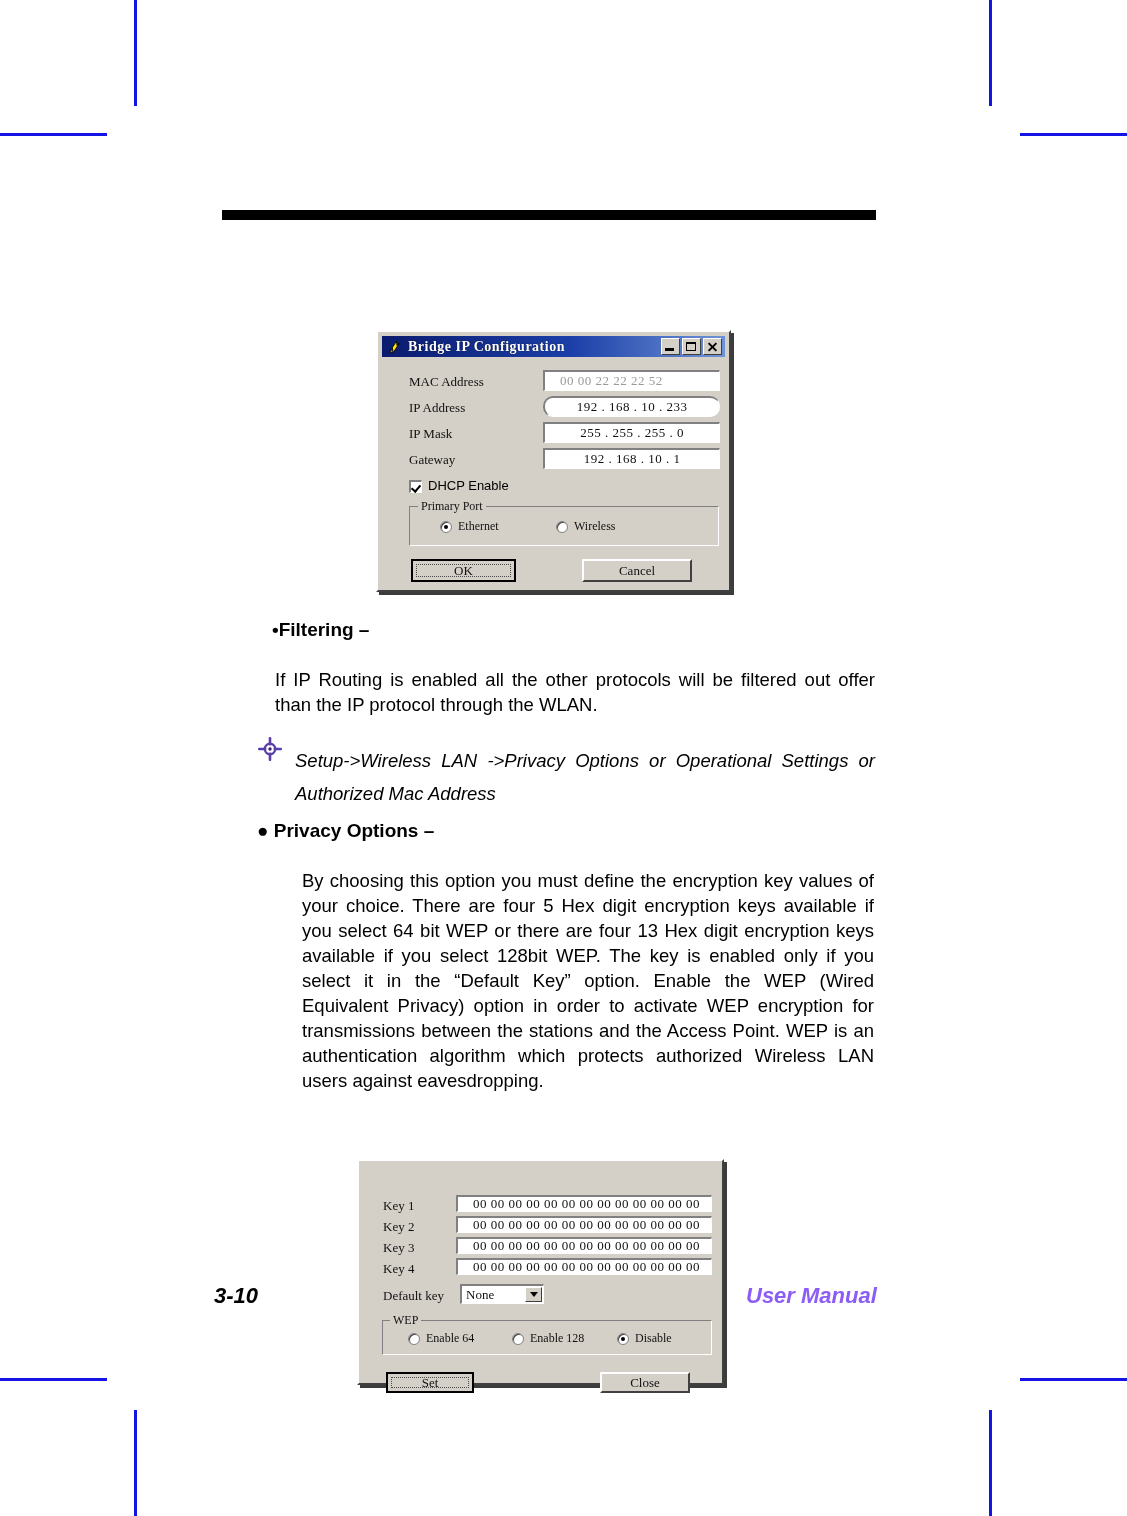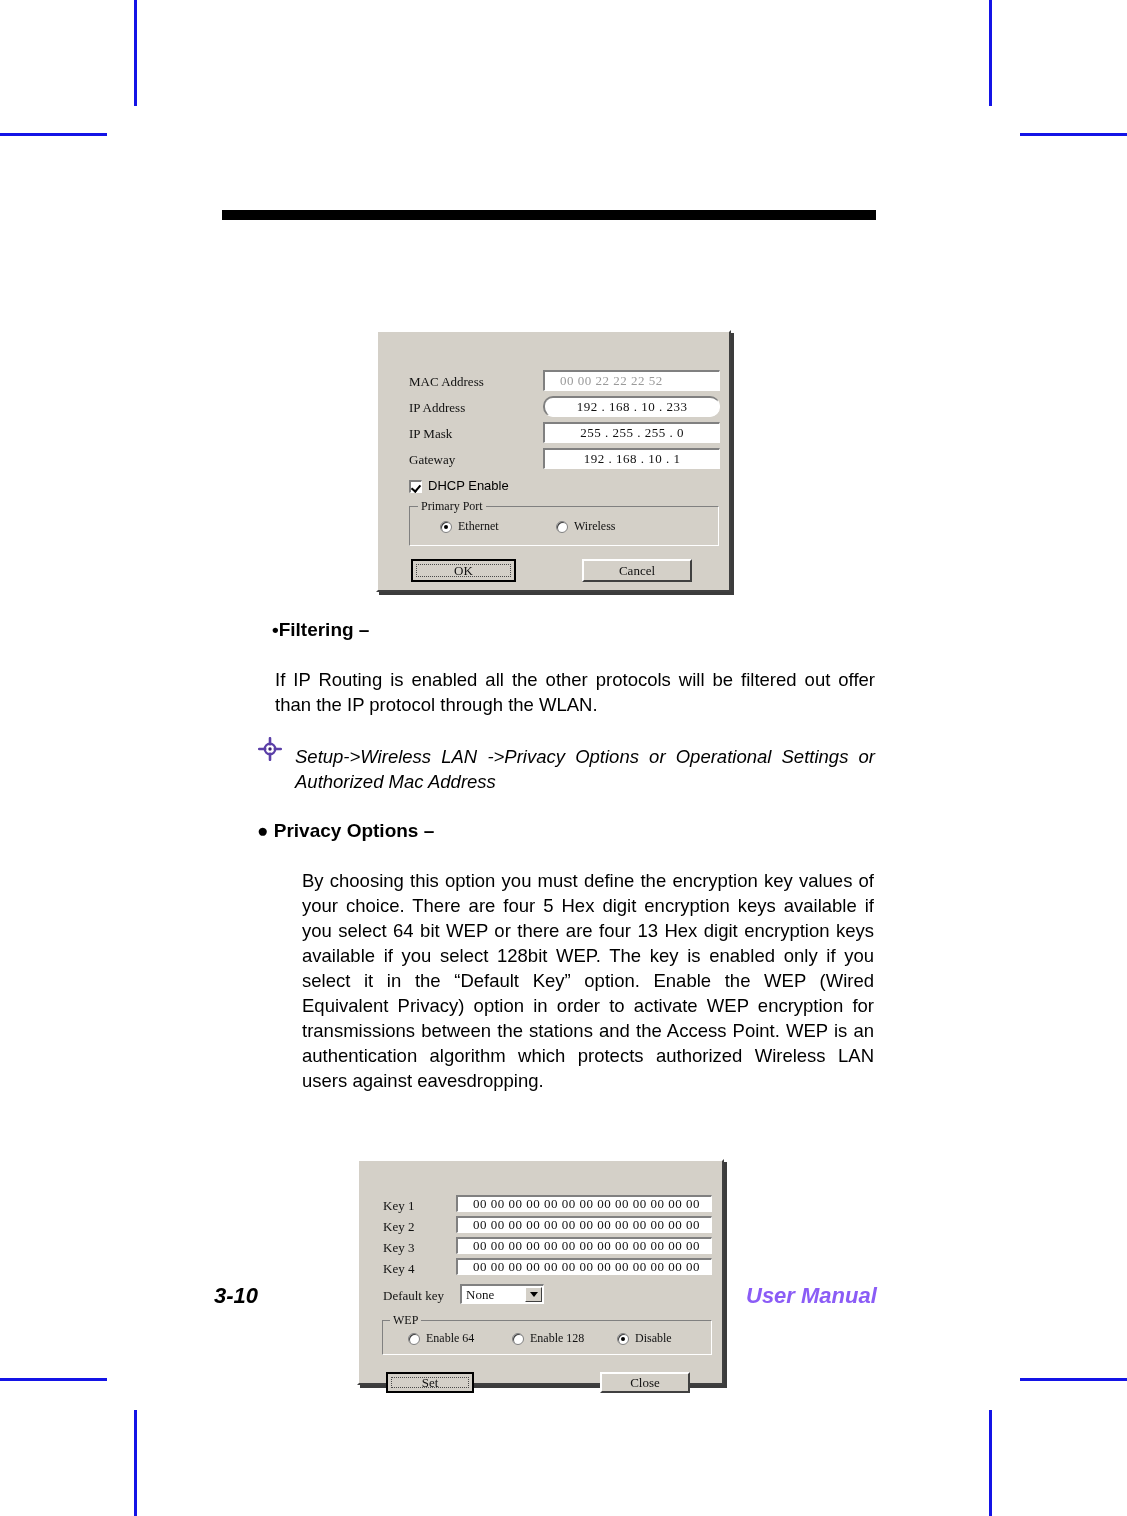--- a/index.html
+++ b/index.html
@@ -297,21 +297,21 @@
     font-family: "Liberation Sans", sans-serif;
     font-size: 18.5px;
     line-height: 25px;
     color: #000;
     text-align: justify;
   }
   .note {
     position: absolute;
     font-family: "Liberation Sans", sans-serif;
     font-size: 18.5px;
-    line-height: 25px;
+    line-height: 33px;
     font-style: italic;
     color: #000;
     text-align: justify;
   }
   .crosshair-icon {
     position: absolute;
     width: 24px; height: 24px;
   }
 
   .footer-page {
@@ -340,20 +340,40 @@
 <div class="crop crop-h" id="crop-tr-h"></div>
 <div class="crop crop-v" id="crop-bl-v"></div>
 <div class="crop crop-h" id="crop-bl-h"></div>
 <div class="crop crop-v" id="crop-br-v"></div>
 <div class="crop crop-h" id="crop-br-h"></div>
 
 <div id="header-rule"></div>
 
 <div class="dlg" id="dlg-bridge" style="left:376px; top:330px; width:355px; height:262px;">
 
+  <div class="titlebar">
+    <svg class="tb-icon" viewBox="0 0 16 16">
+      <path d="M3 13 L10 2 L10.5 6.5 L13 4 L6.5 14 L6 9.5 Z" fill="#ffe400" stroke="#000000" stroke-width="0.9"></path>
+      <path d="M3 13 L6 9.5 L6.5 14 Z" fill="#7d7d7d" stroke="#000000" stroke-width="0.7"></path>
+    </svg>
+    <span class="tb-title">Bridge IP Configuration</span>
+    <span class="tb-spacer"></span>
+    <span class="tb-btns">
+      <span class="tb-btn">
+          <i class="gl-min"></i>
+        </span>
+      <span class="tb-btn">
+          <i class="gl-max"></i>
+        </span>
+      <span class="tb-btn">
+          <i class="gl-close-a"></i>
+          <i class="gl-close-b"></i>
+        </span>
+    </span>
+  </div>
 
   <div class="dlg-body">
 
     <div class="lbl" style="left:26px; top:14px;">MAC Address</div>
     <div class="field disabled" style="left:160px; top:10px; width:177px; height:21px;">00 00 22 22 22 52</div>
 
     <div class="lbl" style="left:26px; top:40px;">IP Address</div>
     <div class="field centered" style="left:160px; top:36px; width:177px; height:21px;border-radius:10px;">192 . 168 .  10  . 233</div>
 
     <div class="lbl" style="left:26px; top:66px;">IP Mask</div>

